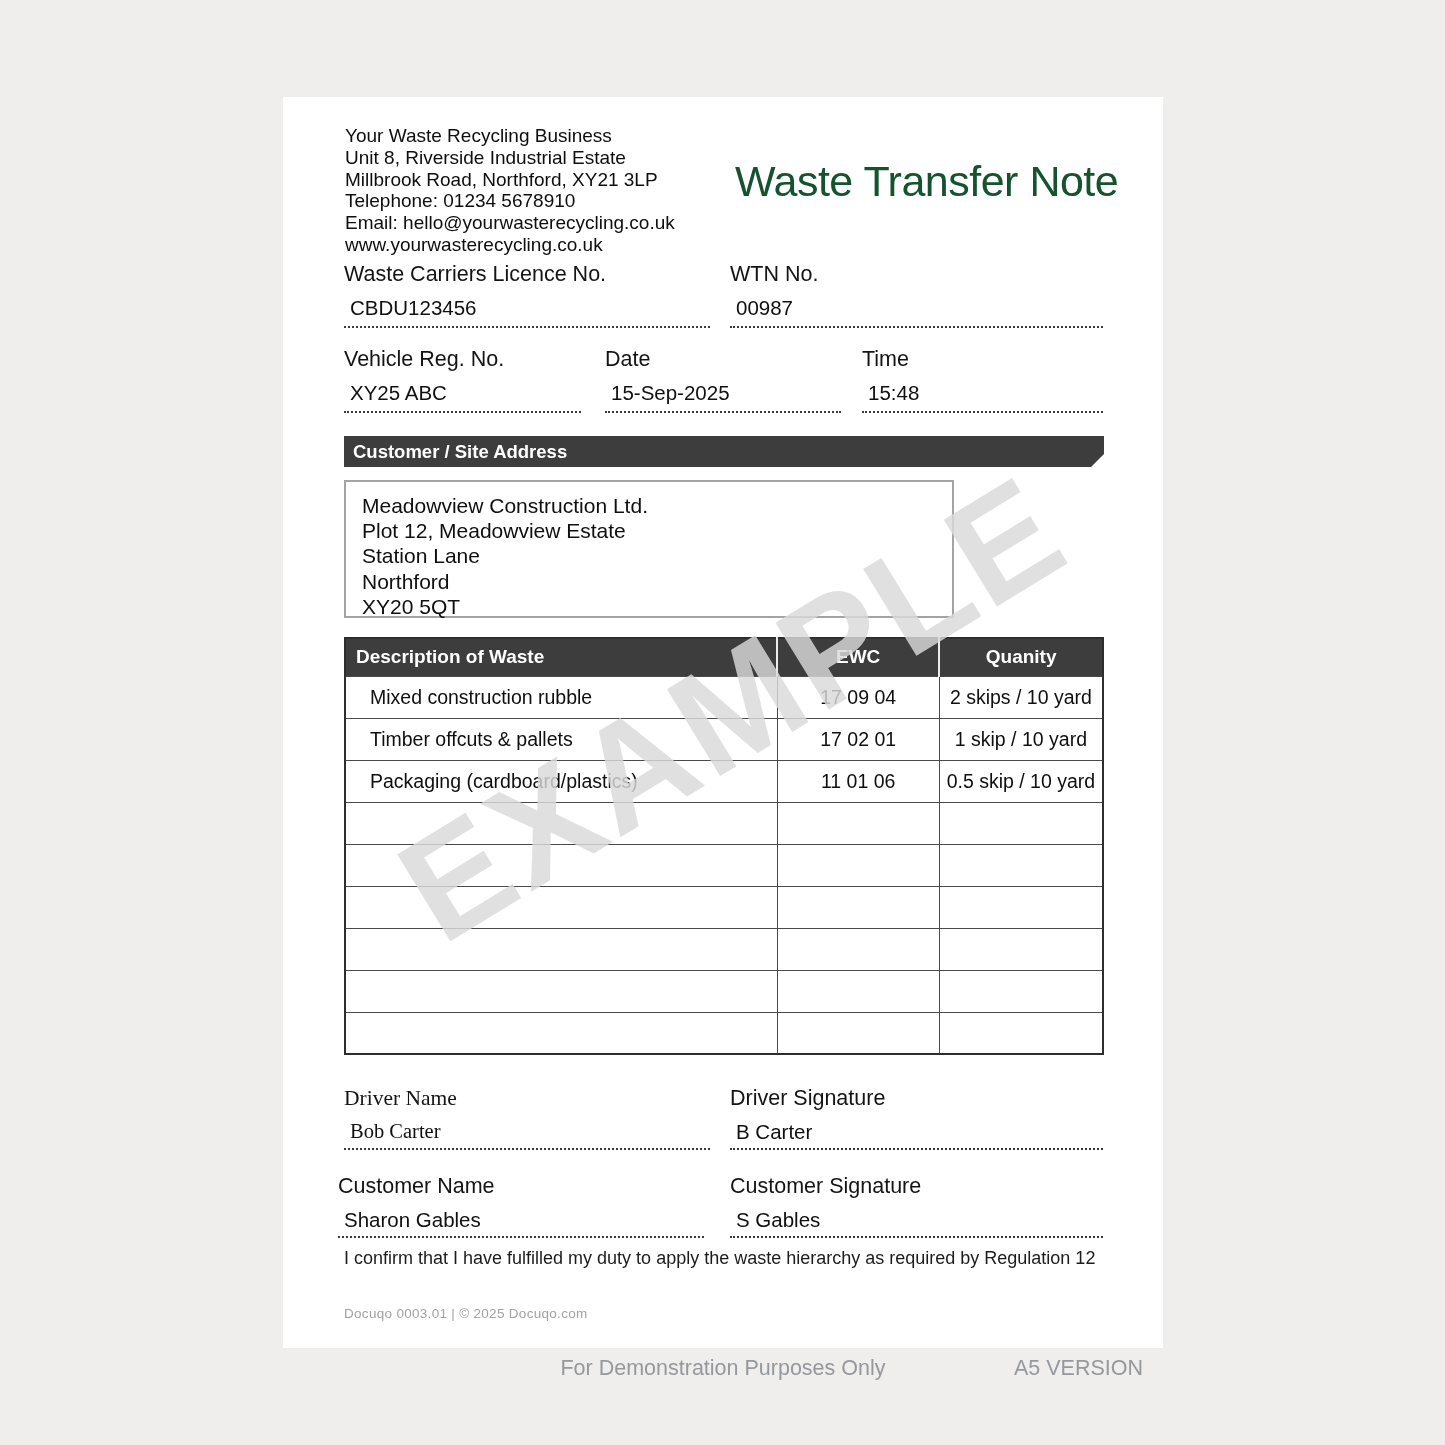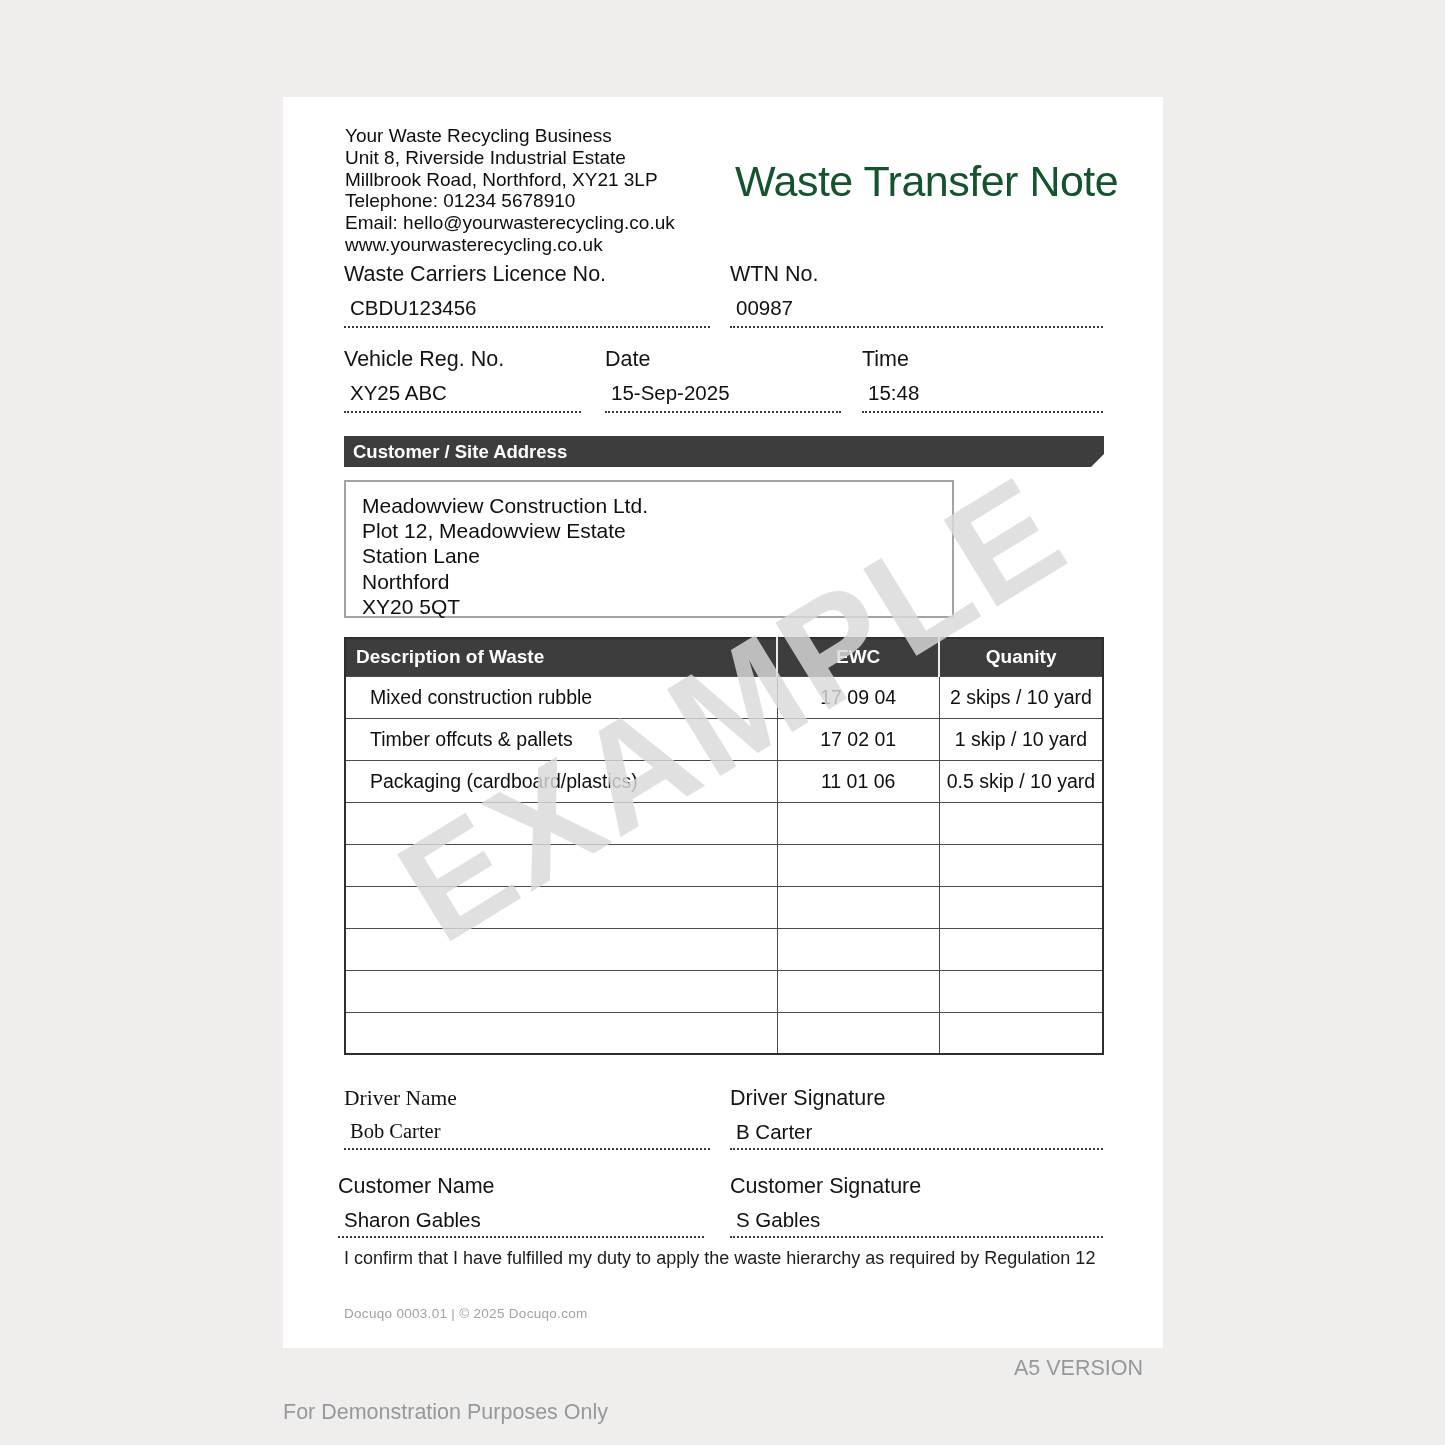--- a/index.html
+++ b/index.html
@@ -113,21 +113,21 @@
     pointer-events: none;
     user-select: none;
     white-space: nowrap;
   }
 
   
   .canvas-footer {
     position: absolute; left: 283px; top: 1356px; width: 880px; height: 30px;
     color: #95989c; font-size: 21.5px;
   }
-  .canvas-footer .demo { display: block; text-align: left; margin-top: 44px; }
+  .canvas-footer .demo { display: block; text-align: center; }
   .canvas-footer .version { position: absolute; right: 20px; top: 0; }
 </style>
 </head>
 <body>
 
 <div class="canvas">
 
   <div class="page">
 
     <div class="company">

